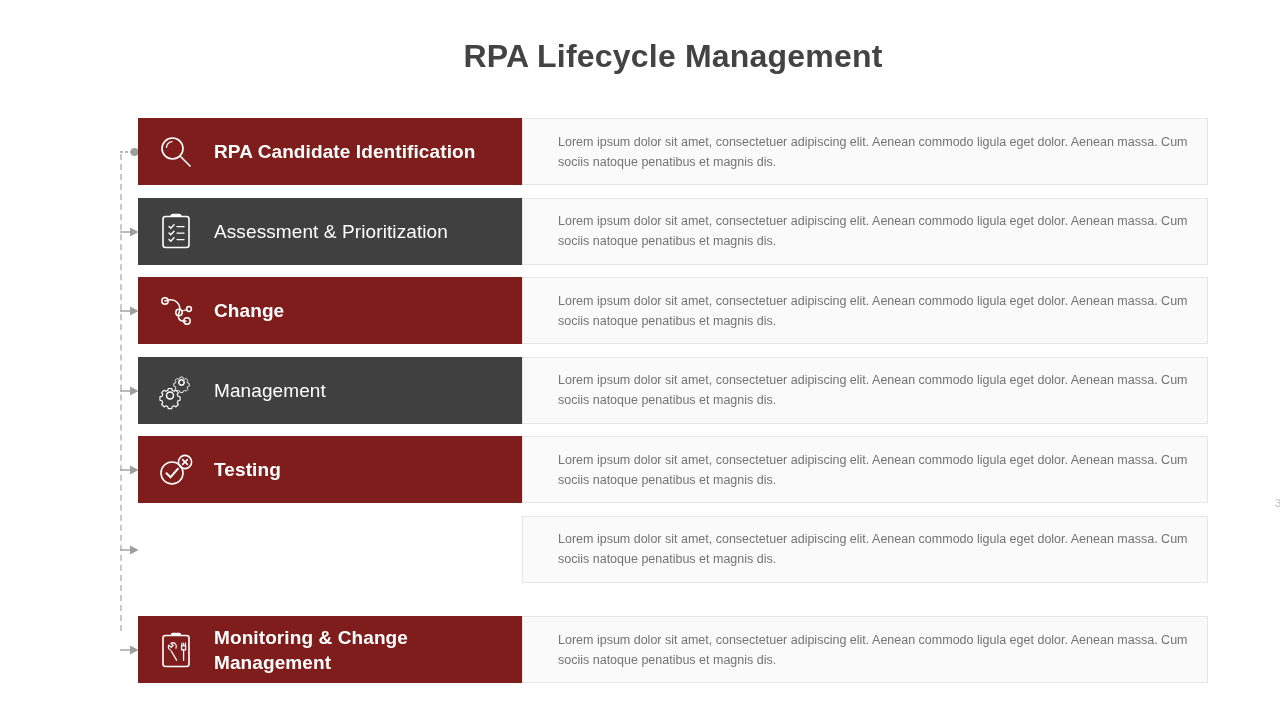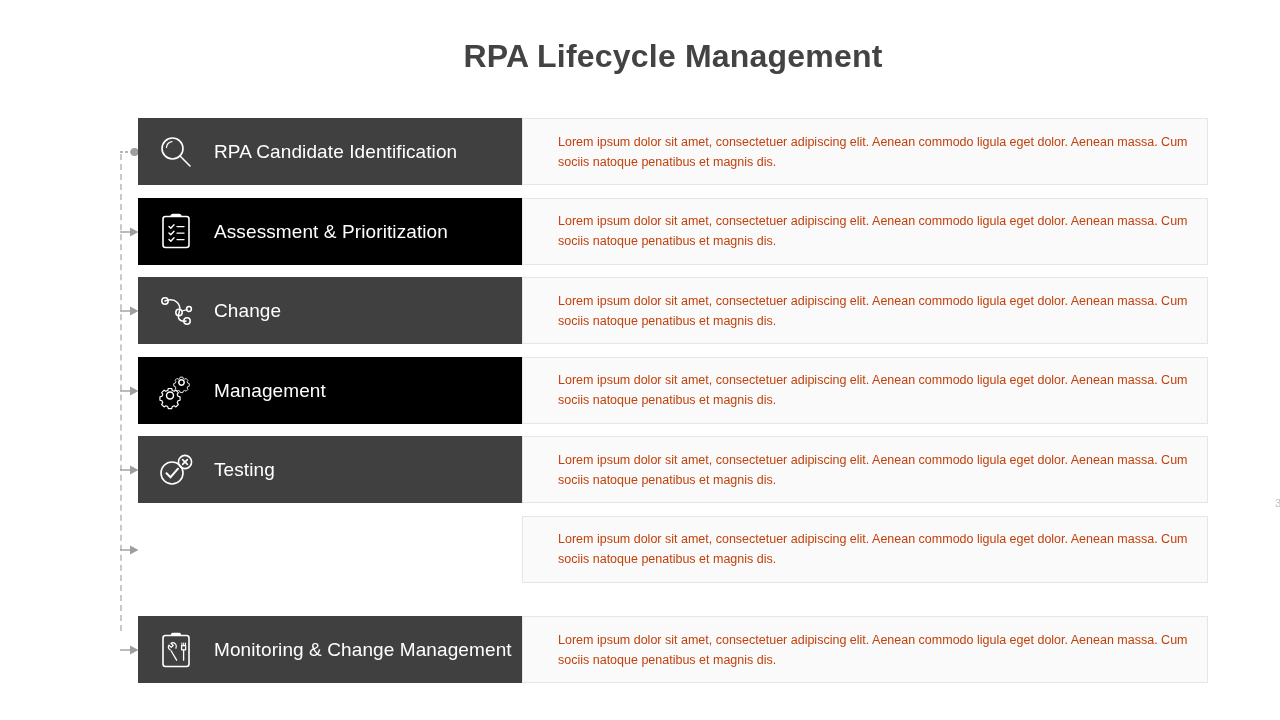--- a/index.html
+++ b/index.html
@@ -76,22 +76,22 @@
   .stage-band {
     position: absolute;
     left: 105px;
     top: 0;
     width: 384px;
     height: 67px;
     display: flex;
     align-items: center;
     box-sizing: border-box;
   }
-  .stage-band.green { background: #404040; }
-  .stage-band.blue  { background: #000000; }
+  .stage-band.green { background: #7f1d1d; font-weight: bold; }
+  .stage-band.blue  { background: #404040; }
 
   .stage-icon {
     width: 76px;
     min-width: 76px;
     height: 67px;
     display: flex;
     align-items: center;
     justify-content: center;
   }
   .stage-icon svg {
@@ -114,21 +114,21 @@
     height: 67px;
     box-sizing: border-box;
     background: #fafafa;
     border: 1px solid #e6e6e6;
     display: flex;
     align-items: center;
   }
   .desc-text {
     font-size: 12.5px;
     line-height: 20px;
-    color: #c2410c;
+    color: #737373;
     padding: 0 18px 0 35px;
   }
 
   
   #page-number {
     position: absolute;
     right: 32px;
     bottom: 14px;
     font-size: 11px;
     color: #bdbdbd;

